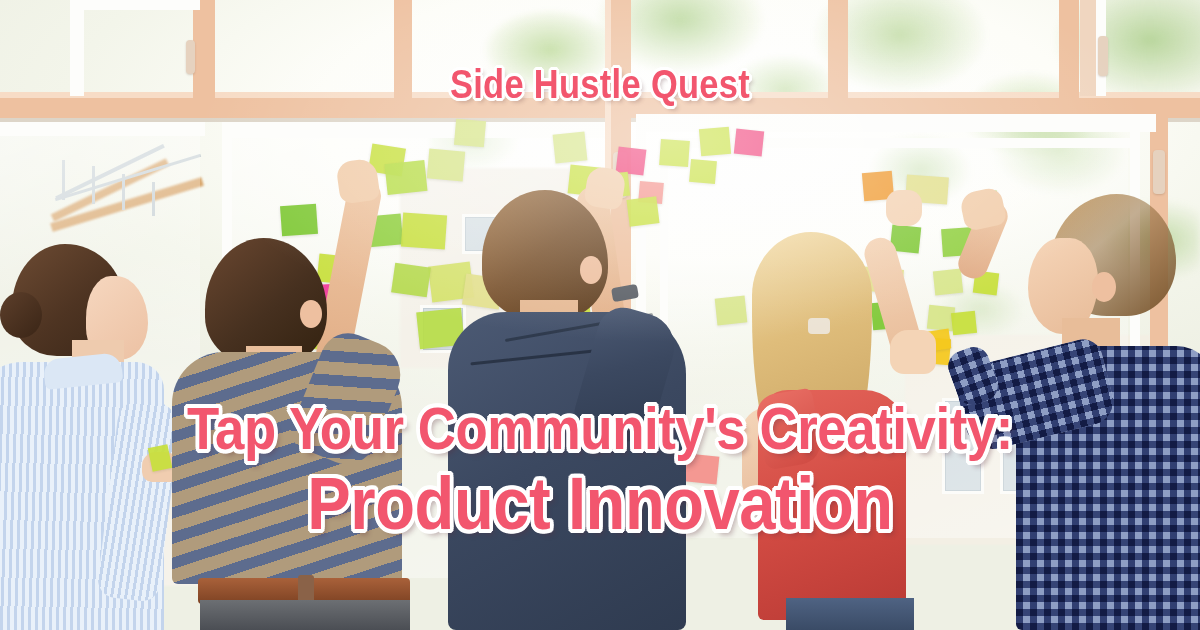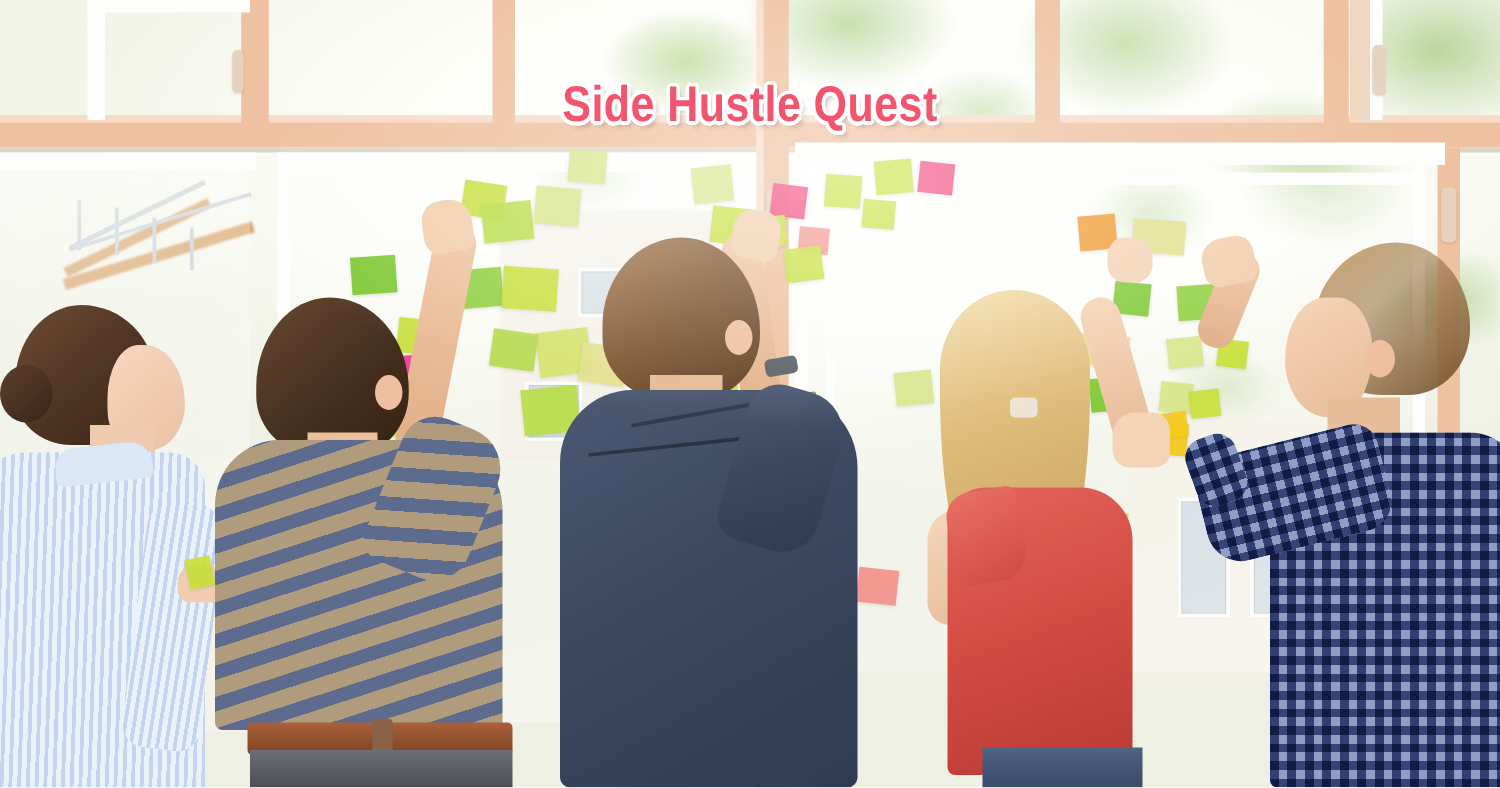--- a/index.html
+++ b/index.html
@@ -321,14 +321,18 @@
       <div class="shirt-check" style="position:absolute; left:960px; top:352px; width:150px; height:86px; border-radius:30px 20px 24px 28px; transform:rotate(-14deg);"></div>
       <div class="shirt-check" style="position:absolute; left:952px; top:348px; width:42px; height:56px; border-radius:16px; transform:rotate(-20deg);"></div>
     </div>
 
     <div style="position:absolute; inset:0; pointer-events:none;
                 background:radial-gradient(ellipse 55% 45% at 56% 22%, rgba(255,255,255,.42) 0%, rgba(255,255,255,0) 72%);"></div>
   </div>
 
   <div class="brand">Side Hustle Quest</div>
 
+  <div class="headline">
+    <div class="hl-line hl-1">Tap Your Community's Creativity:</div>
+    <div class="hl-line hl-2">Product Innovation</div>
+  </div>
 
 </div>
 
 </body></html>

